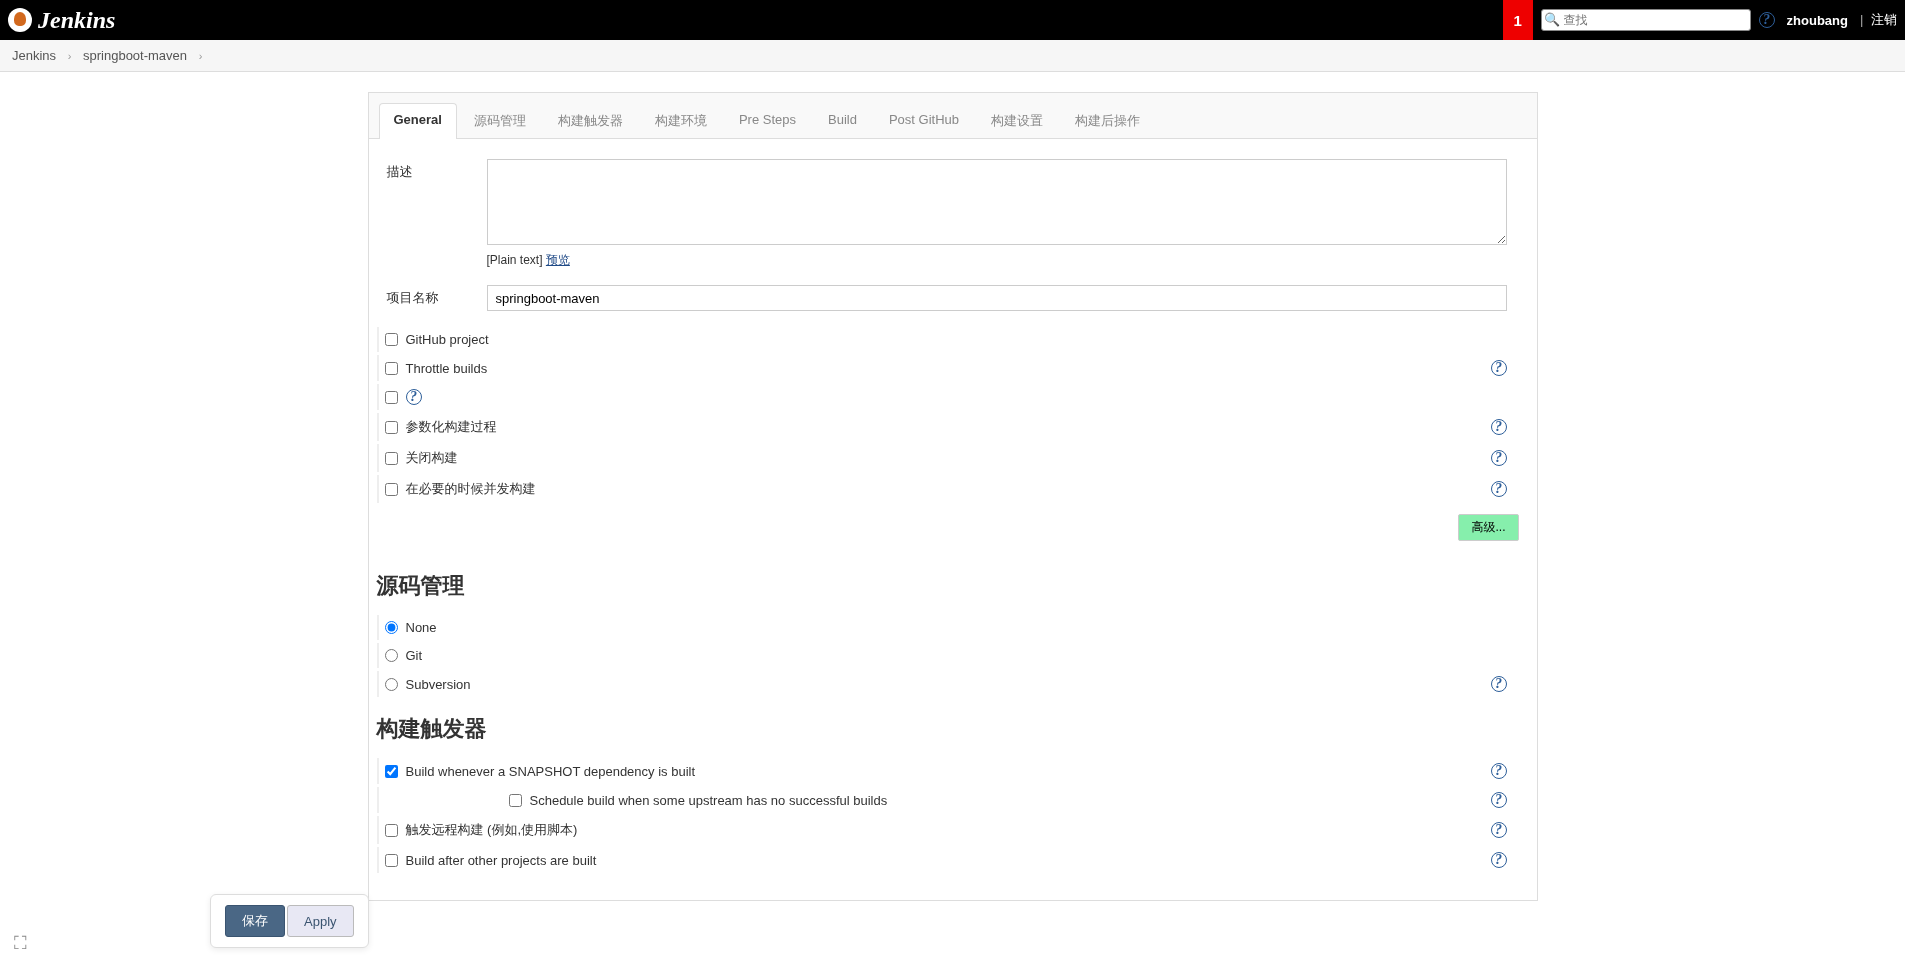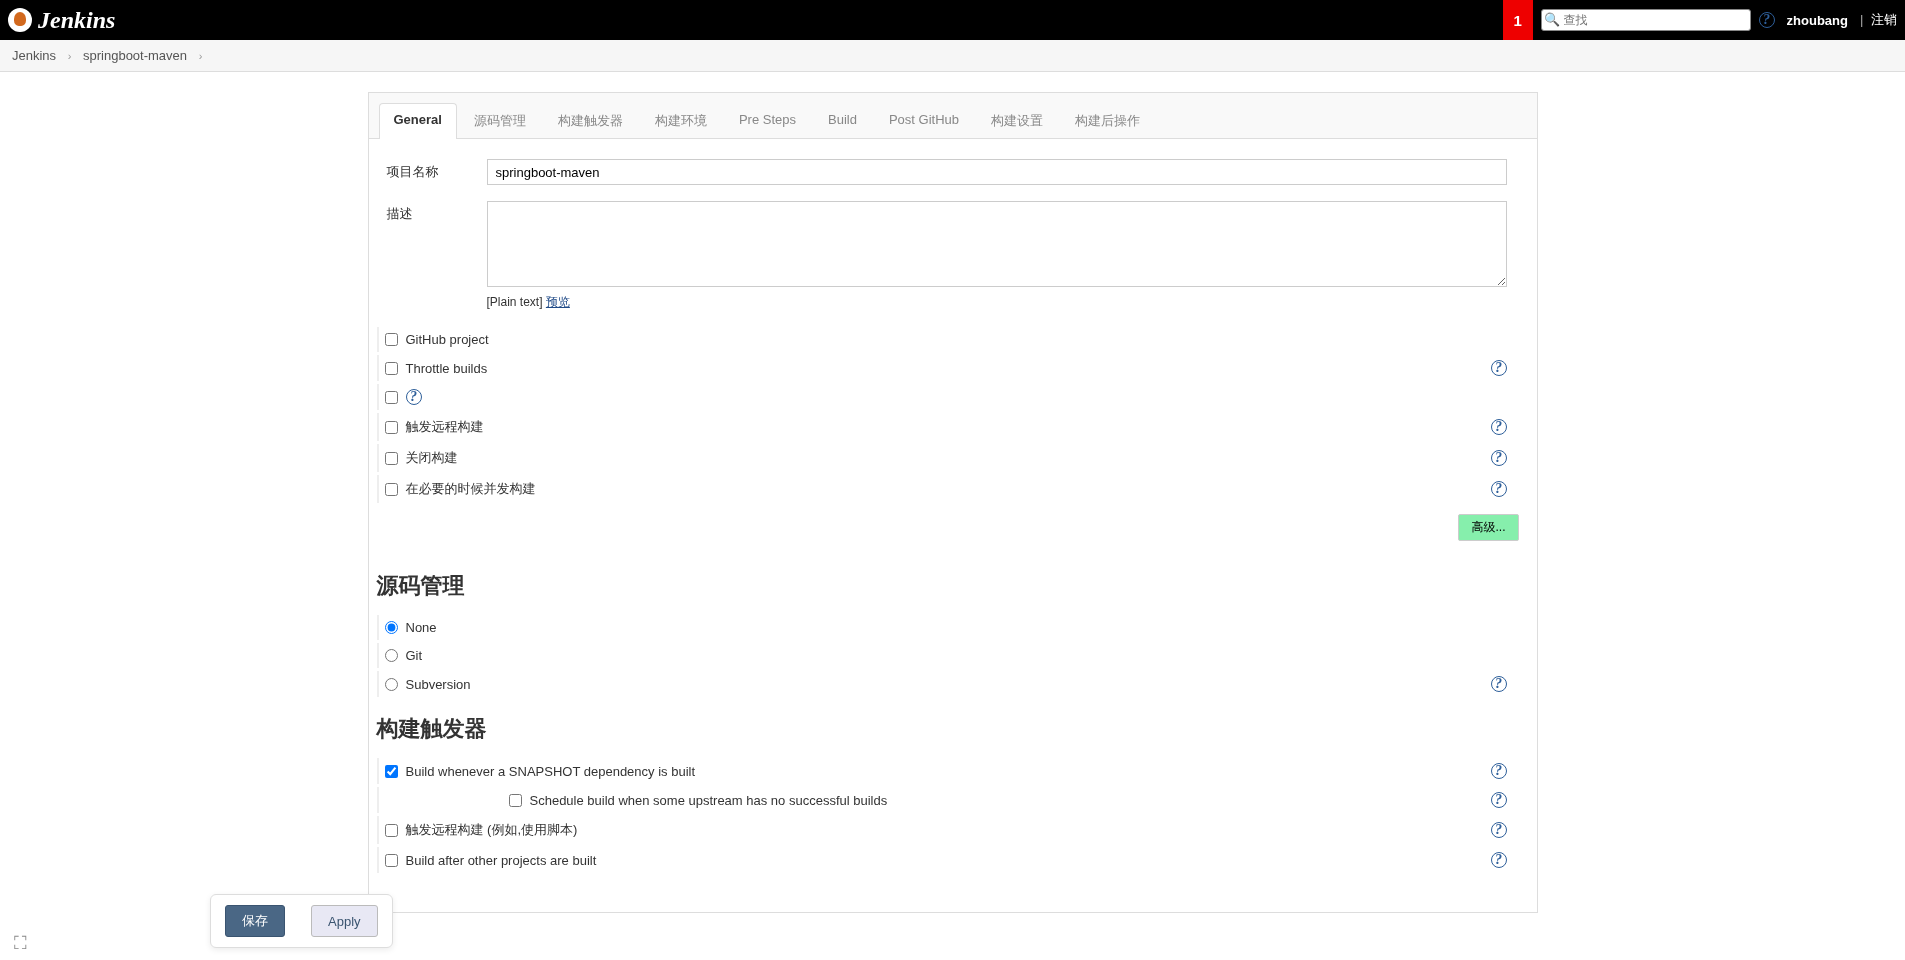--- a/index.html
+++ b/index.html
@@ -18,21 +18,21 @@
     .username { color: #fff; font-weight: bold; margin: 0 12px; cursor: pointer; }
     .logout { color: #fff; cursor: pointer; text-align: right; }
     .logout::before { content: '| '; color: #aaa; margin-right: 4px; }
     
     
     .breadcrumbs { background: #f6f6f6; border-bottom: 1px solid #ddd; padding: 8px 12px; font-size: 13px; }
     .breadcrumb-item { color: #555; cursor: pointer; }
     .breadcrumb-sep { color: #999; margin: 0 8px; font-size: 11px; }
     
     
-    .main-wrap { max-width: 1170px; margin: 20px auto 0; border: 1px solid #ddd; background: #fff; padding-bottom: 36px; }
+    .main-wrap { max-width: 1170px; margin: 20px auto 0; border: 1px solid #ddd; background: #fff; padding-bottom: 24px; }
     
     
     .tabs { border-bottom: 1px solid #ddd; background: #f9f9f9; padding: 10px 10px 0 10px; display: flex; gap: 2px; }
     .tab { padding: 8px 14px; color: #888; cursor: pointer; font-size: 13px; border: 1px solid transparent; border-bottom: none; border-radius: 4px 4px 0 0; }
     .tab.active { color: #333; font-weight: bold; background: #fff; border-color: #ddd; margin-bottom: -1px; }
     
     
     .form-section { padding: 20px 30px 0 8px; }
     .form-row { display: flex; margin-bottom: 16px; }
     .form-label { width: 110px; padding-left: 10px; padding-top: 4px; color: #333; flex-shrink: 0; }
@@ -52,21 +52,21 @@
     
     .help-icon { width: 16px; height: 16px; cursor: pointer; color: #2e5f9a; font-size: 14px; display: inline-flex; align-items: center; justify-content: center; border: 1px solid #2e5f9a; border-radius: 50%; font-weight: bold; font-style: italic; font-family: Georgia, serif; line-height: 1; }
     
     .adv-btn-row { padding: 8px 18px 16px 8px; text-align: right; }
     .adv-btn { background: #86efac; border: 1px solid #ccc; padding: 4px 12px; cursor: pointer; font-size: 12px; border-radius: 2px; }
     
     
     .section-heading { font-size: 22px; font-weight: bold; padding: 14px 0 14px 8px; }
     
     
-    .button-bar { position: fixed; bottom: 12px; left: 210px; background: #fff; border: 1px solid #ddd; border-radius: 6px; padding: 10px 14px; box-shadow: 0 2px 6px rgba(0,0,0,0.08); display: flex; gap: 26px; }
+    .button-bar { position: fixed; bottom: 12px; left: 210px; background: #fff; border: 1px solid #ddd; border-radius: 6px; padding: 10px 14px; box-shadow: 0 2px 6px rgba(0,0,0,0.08); display: flex; gap: 2px; }
     .btn-save { background: #4a6785; color: #fff; border: 1px solid #3a5470; padding: 6px 16px; cursor: pointer; font-size: 13px; border-radius: 3px; }
     .btn-apply { background: #e8e8f4; color: #3a5470; border: 1px solid #bbb; padding: 6px 16px; cursor: pointer; font-size: 13px; border-radius: 3px; }
     
     
     .footer-icon { position: fixed; bottom: 6px; left: 14px; color: #888; font-size: 18px; cursor: pointer; }
   </style>
 </head>
 <body>
 
 <div class="header">
@@ -101,54 +101,54 @@
     <div class="tab">构建环境</div>
     <div class="tab">Pre Steps</div>
     <div class="tab">Build</div>
     <div class="tab">Post GitHub</div>
     <div class="tab">构建设置</div>
     <div class="tab">构建后操作</div>
   </div>
 
   <div class="form-section">
     <div class="form-row">
-      <div class="form-label">项目名称</div>
-      <div class="form-field">
-        <input type="text" class="text-input" value="springboot-maven" style="">
-      </div>
-    </div>
-    <div class="form-row">
       <div class="form-label">描述</div>
       <div class="form-field">
         <textarea class="textarea-input" style=""></textarea>
         <div class="field-meta">
           <span>[Plain text]</span>
           <span class="link-blue">预览</span>
         </div>
       </div>
     </div>
+    <div class="form-row">
+      <div class="form-label">项目名称</div>
+      <div class="form-field">
+        <input type="text" class="text-input" value="springboot-maven" style="">
+      </div>
+    </div>
   </div>
 
   <div class="cb-section">
     <div class="cb-row">
       <input type="checkbox" style="">
       <span class="cb-label">GitHub project</span>
     </div>
     <div class="cb-row">
       <input type="checkbox" style="">
       <span class="cb-label">Throttle builds</span>
       <span class="help-icon">?</span>
     </div>
     <div class="cb-row">
       <input type="checkbox" style="">
       <span class="help-icon">?</span>
     </div>
     <div class="cb-row">
       <input type="checkbox" style="">
-      <span class="cb-label">触发远程构建</span>
+      <span class="cb-label">参数化构建过程</span>
       <span class="help-icon">?</span>
     </div>
     <div class="cb-row">
       <input type="checkbox" style="">
       <span class="cb-label">关闭构建</span>
       <span class="help-icon">?</span>
     </div>
     <div class="cb-row">
       <input type="checkbox" style="">
       <span class="cb-label">在必要的时候并发构建</span>

